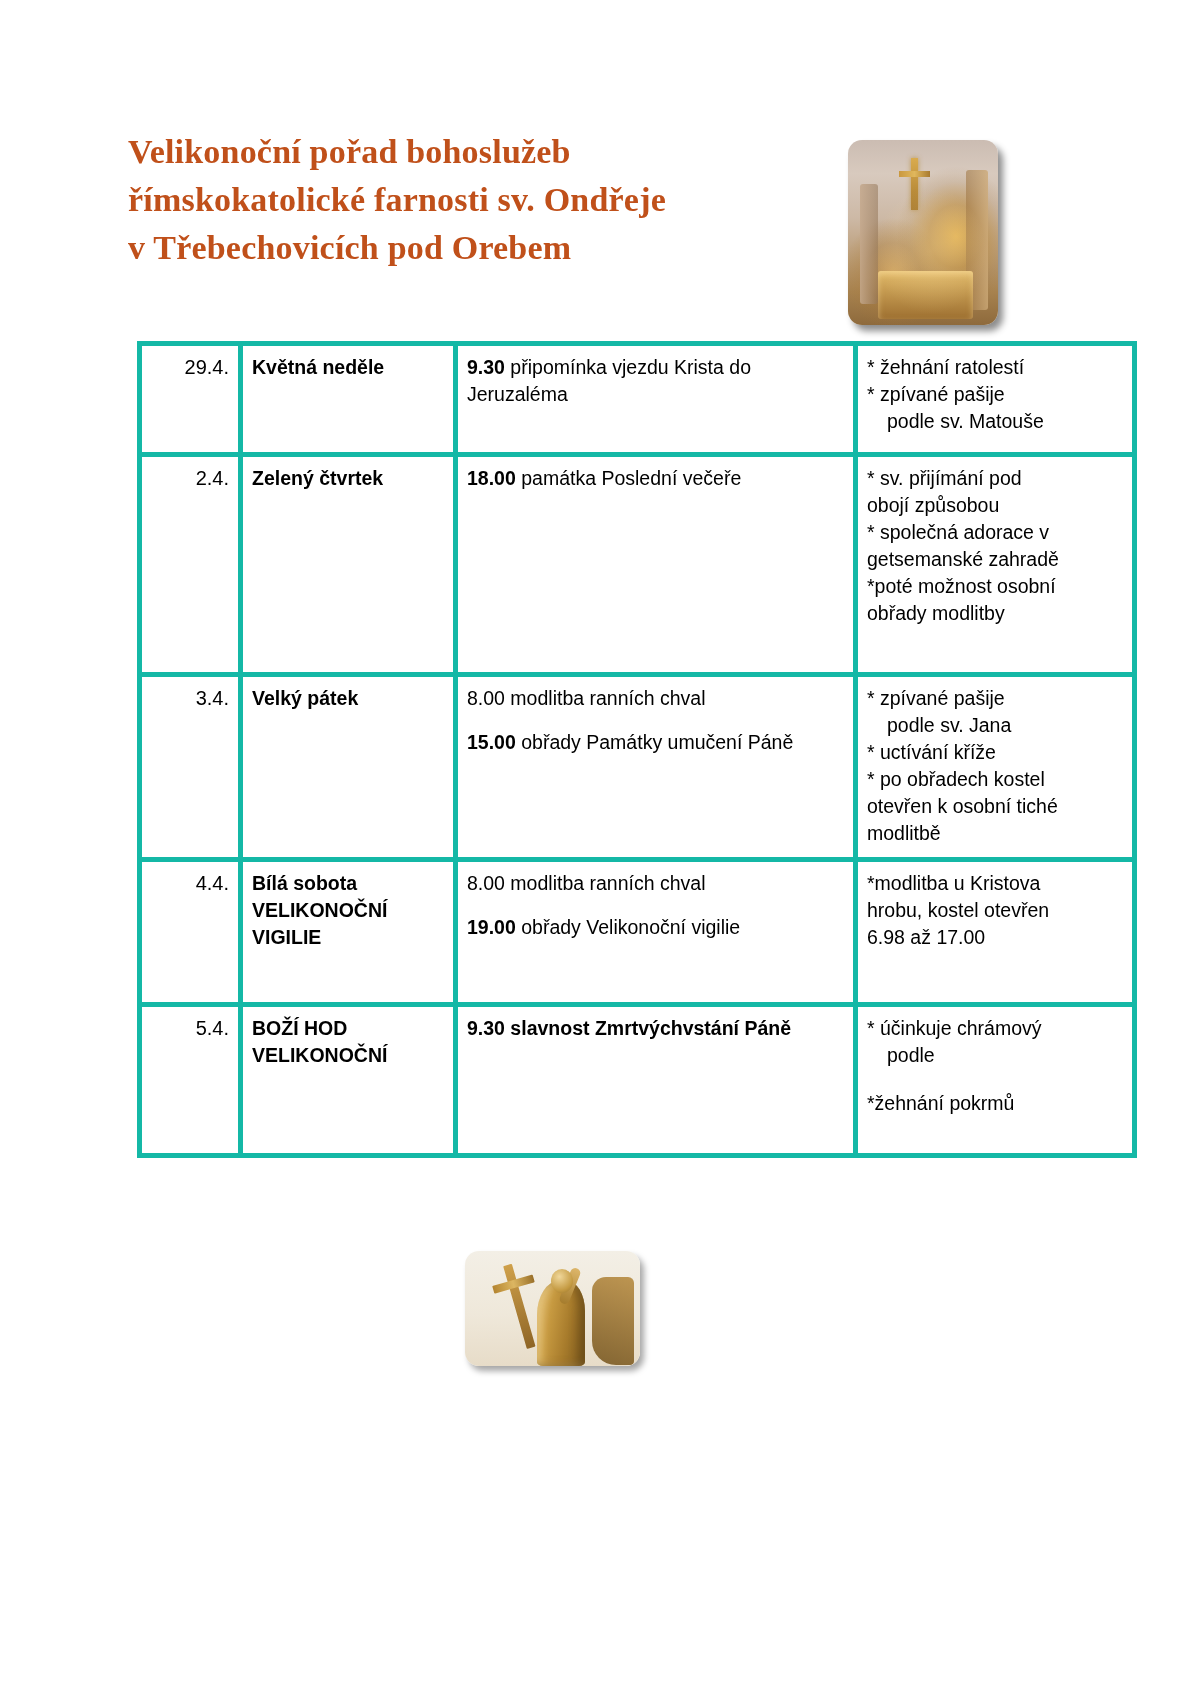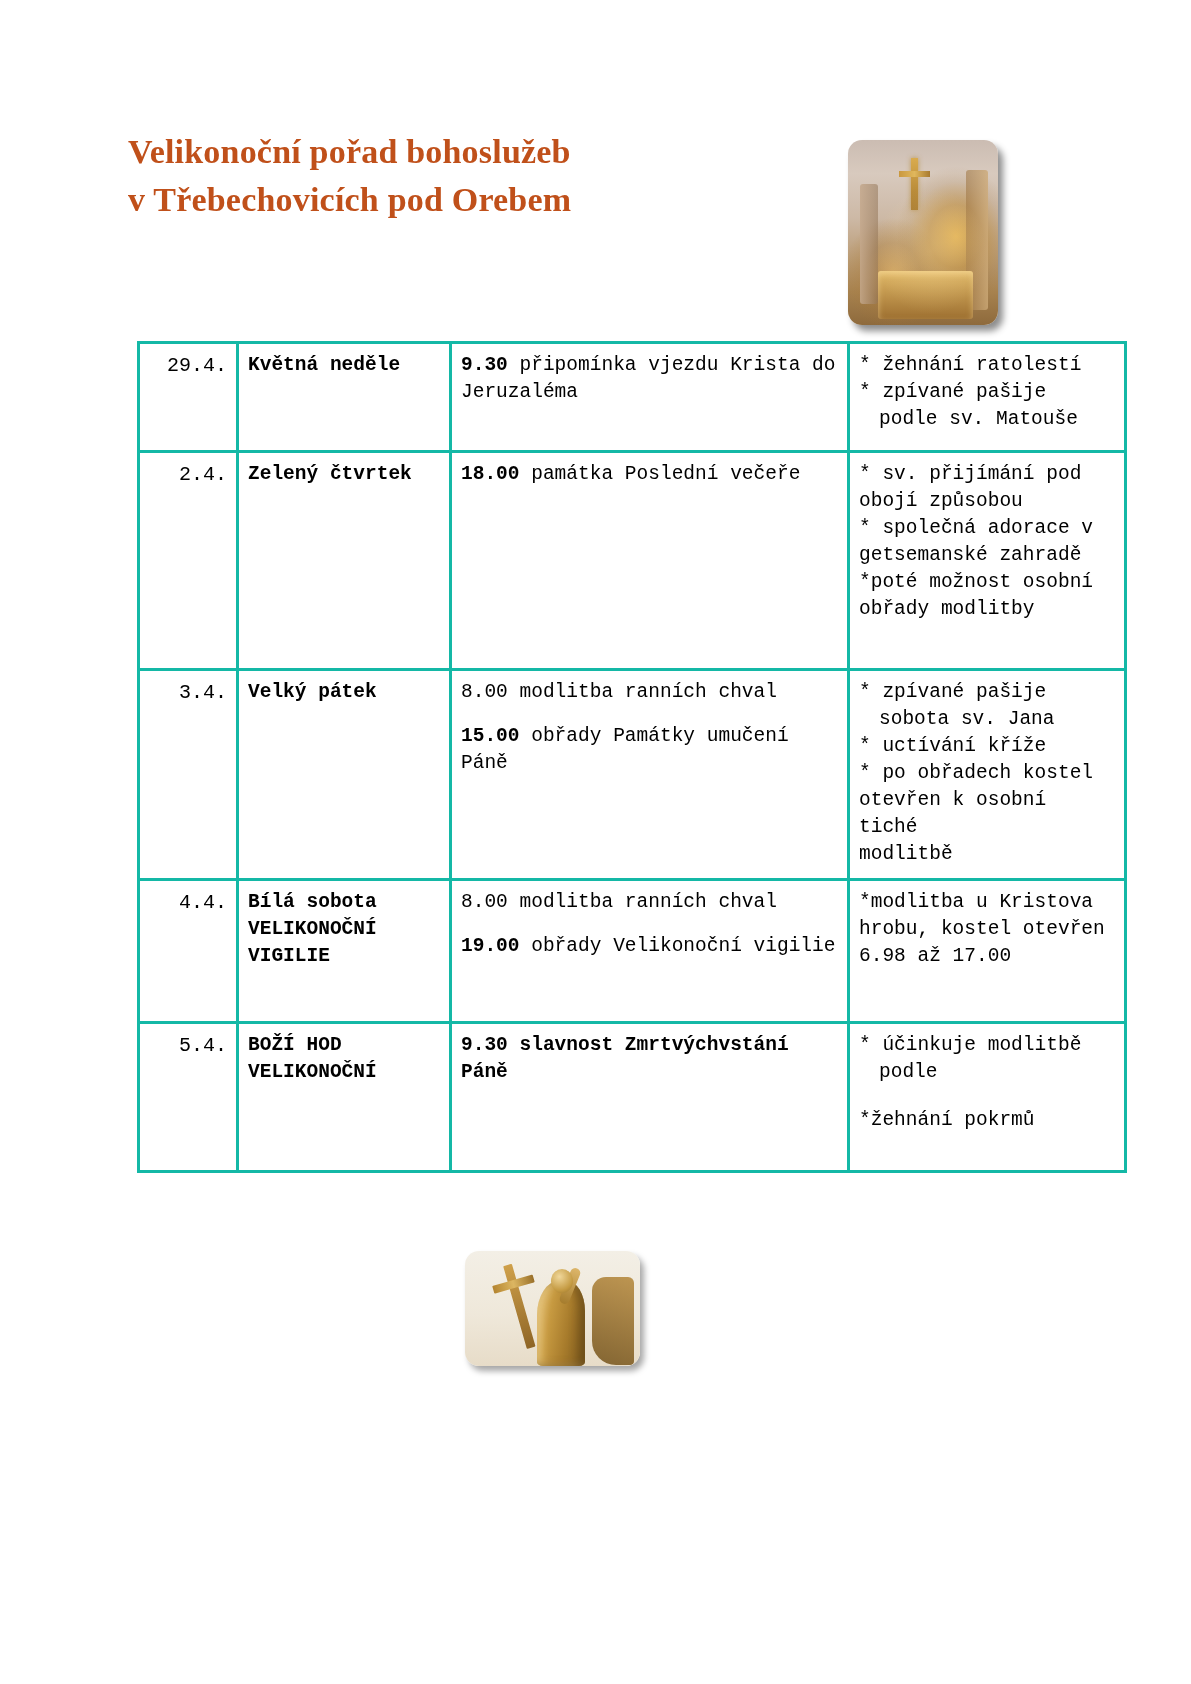--- a/index.html
+++ b/index.html
@@ -173,24 +173,24 @@
   
   .schedule {
     position: absolute;
     left: 137px;
     top: 341px;
     width: 903px;
     border-collapse: collapse;
     table-layout: fixed;
   }
   .schedule td {
-    border: 3px solid #14b8a6;
+    border: 5px solid #14b8a6;
     vertical-align: top;
     padding: 8px 9px 10px 9px;
-    font-family: Liberation Mono, monospace;
+    font-family: Liberation Sans, sans-serif;
     font-size: 19.5px;
     line-height: 27px;
   }
   .col-date   { width: 78px;  text-align: right; padding-right: 12px; }
   .col-day    { width: 192px; font-weight: bold; }
   .col-times  { width: 377px; }
   .col-notes  { width: 256px; }
 
   .cell-date { font-size: 20px; }
 
@@ -213,20 +213,21 @@
   .r5 td { height: 128px; }
   .r6 td { height: 82px; }
 </style>
 </head>
 <body>
 
 <div class="page">
 
   <div class="header">
     <div class="title-line">Velikonoční pořad bohoslužeb</div>
+    <div class="title-line">římskokatolické farnosti sv. Ondřeje</div>
     <div class="title-line">v Třebechovicích pod Orebem</div>
   </div>
 
   <div class="photo-altar">
     <div class="inner"></div>
     <div class="col-left"></div>
     <div class="col-right"></div>
     <div class="cross"></div>
     <div class="altar-base"></div>
     <div class="glow"></div>
@@ -278,21 +279,21 @@
         </td>
         <td class="col-day">
           <div class="day-stack">Velký pátek</div>
         </td>
         <td class="col-times">
           <p class="time-line">8.00 modlitba ranních chval</p>
           <p class="time-line spaced"><span class="time-strong">15.00</span><span> obřady Památky umučení Páně</span></p>
         </td>
         <td class="col-notes">
           <p class="note-line">* zpívané pašije</p>
-          <p class="note-line indent">sobota sv. Jana</p>
+          <p class="note-line indent">podle sv. Jana</p>
           <p class="note-line">* uctívání kříže</p>
           <p class="note-line">* po obřadech kostel</p>
           <p class="note-line">otevřen k osobní tiché</p>
           <p class="note-line">modlitbě</p>
         </td>
       </tr>
 
       <tr class="r4">
         <td class="col-date">
           <div class="cell-date">4.4.</div>
@@ -318,21 +319,21 @@
           <div class="cell-date">5.4.</div>
         </td>
         <td class="col-day">
           <div class="day-stack">BOŽÍ HOD</div>
           <div class="day-stack">VELIKONOČNÍ</div>
         </td>
         <td class="col-times">
           <p class="time-line all-bold">9.30 slavnost Zmrtvýchvstání Páně</p>
         </td>
         <td class="col-notes">
-          <p class="note-line">* účinkuje modlitbě</p>
+          <p class="note-line">* účinkuje chrámový</p>
           <p class="note-line indent">podle</p>
           <p class="note-line gap">*žehnání pokrmů</p>
         </td>
       </tr>
 
 
     </tbody>
   </table>
 
   <div class="photo-statue">

